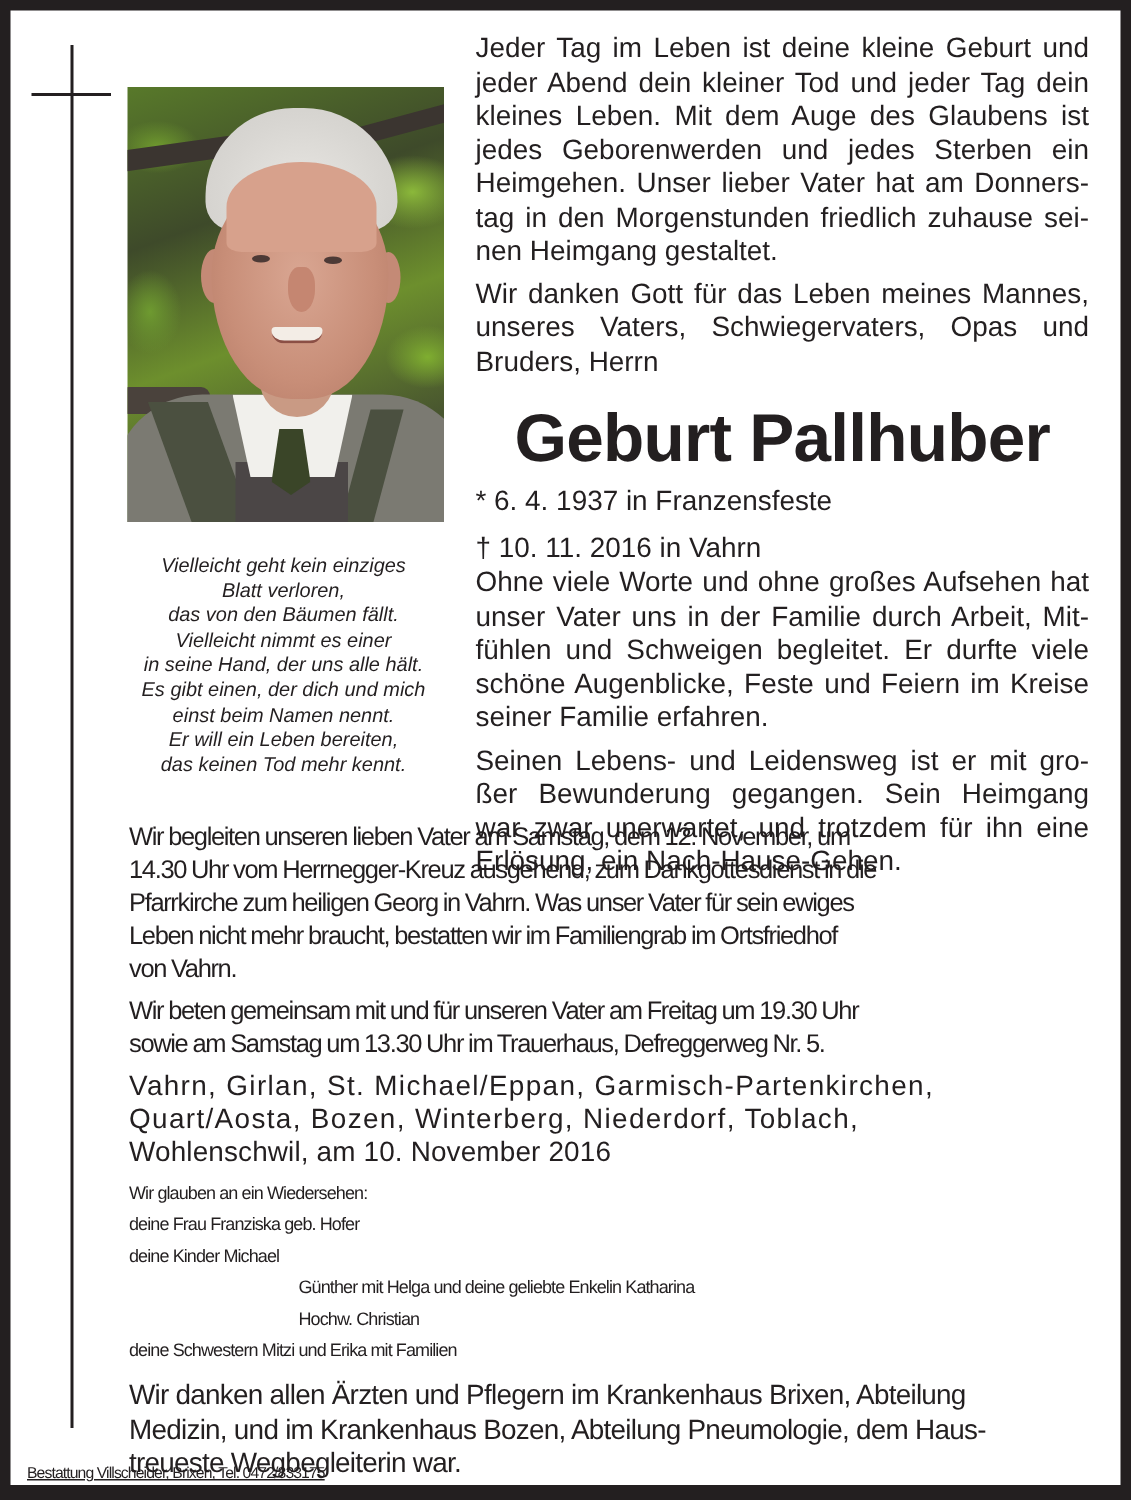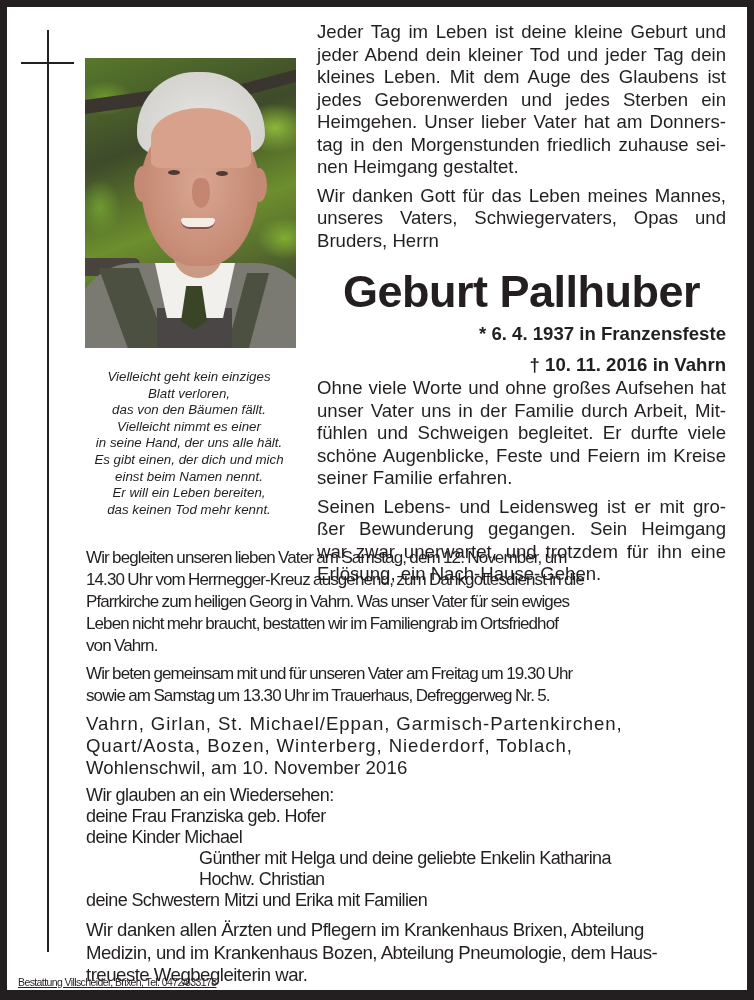--- a/index.html
+++ b/index.html
@@ -70,33 +70,33 @@
 
   
   .rightcol { position: absolute; left: 310px; top: 14px; width: 409px; }
   .p { margin: 0; font-size: 18.6px; line-height: 22.5px; text-align: justify; }
   .p.gap { margin-top: 6px; }
   .p .l { display: block; text-align: justify; text-align-last: justify; white-space: nowrap; }
   .p .l.last { text-align-last: left; }
   .name {
     margin-top: 15px; text-align: center; font-weight: bold; font-size: 45px; line-height: 50px; letter-spacing: -0.5px;
   }
-  .dates { text-align: right; font-weight: bold; font-size: 18.6px; line-height: 22px; }
+  .dates { text-align: left; font-weight: normal; font-size: 18.6px; line-height: 22px; }
   .dates.birth { margin-top: 6px; }
   .dates.death { margin-top: 9px; }
   .after-dates { margin-top: 1px; }
 
   
   .lower { position: absolute; left: 79px; top: 540px; width: 640px; }
   .cond { font-size: 17px; line-height: 22px; transform-origin: left top; }
   .cond .l { display: block; white-space: nowrap; }
   .cond.gap { margin-top: 6px; }
   .places { font-size: 18.6px; line-height: 22px; letter-spacing: 0.9px; margin-top: 6px; }
   .places .l { display: block; white-space: nowrap; }
-  .family { margin-top: 6px; font-size: 18px; line-height: 21px; letter-spacing: -0.6px; }
+  .family { margin-top: 6px; font-size: 12px; line-height: 21px; letter-spacing: -0.6px; }
   .family .l { display: block; white-space: nowrap; }
   .family .indent { padding-left: 113px; }
   .family b { font-weight: normal; }
   .thanks { margin-top: 8px; font-size: 18.6px; line-height: 22.5px; letter-spacing: -0.5px; }
   .thanks .l { display: block; white-space: nowrap; }
   .squeeze { letter-spacing: -0.9px; word-spacing: -0.5px; }
 
   .footer {
     position: absolute; left: 11px; top: 969px; font-size: 10.5px; line-height: 12px; letter-spacing: -0.6px; text-decoration: underline;
   }

